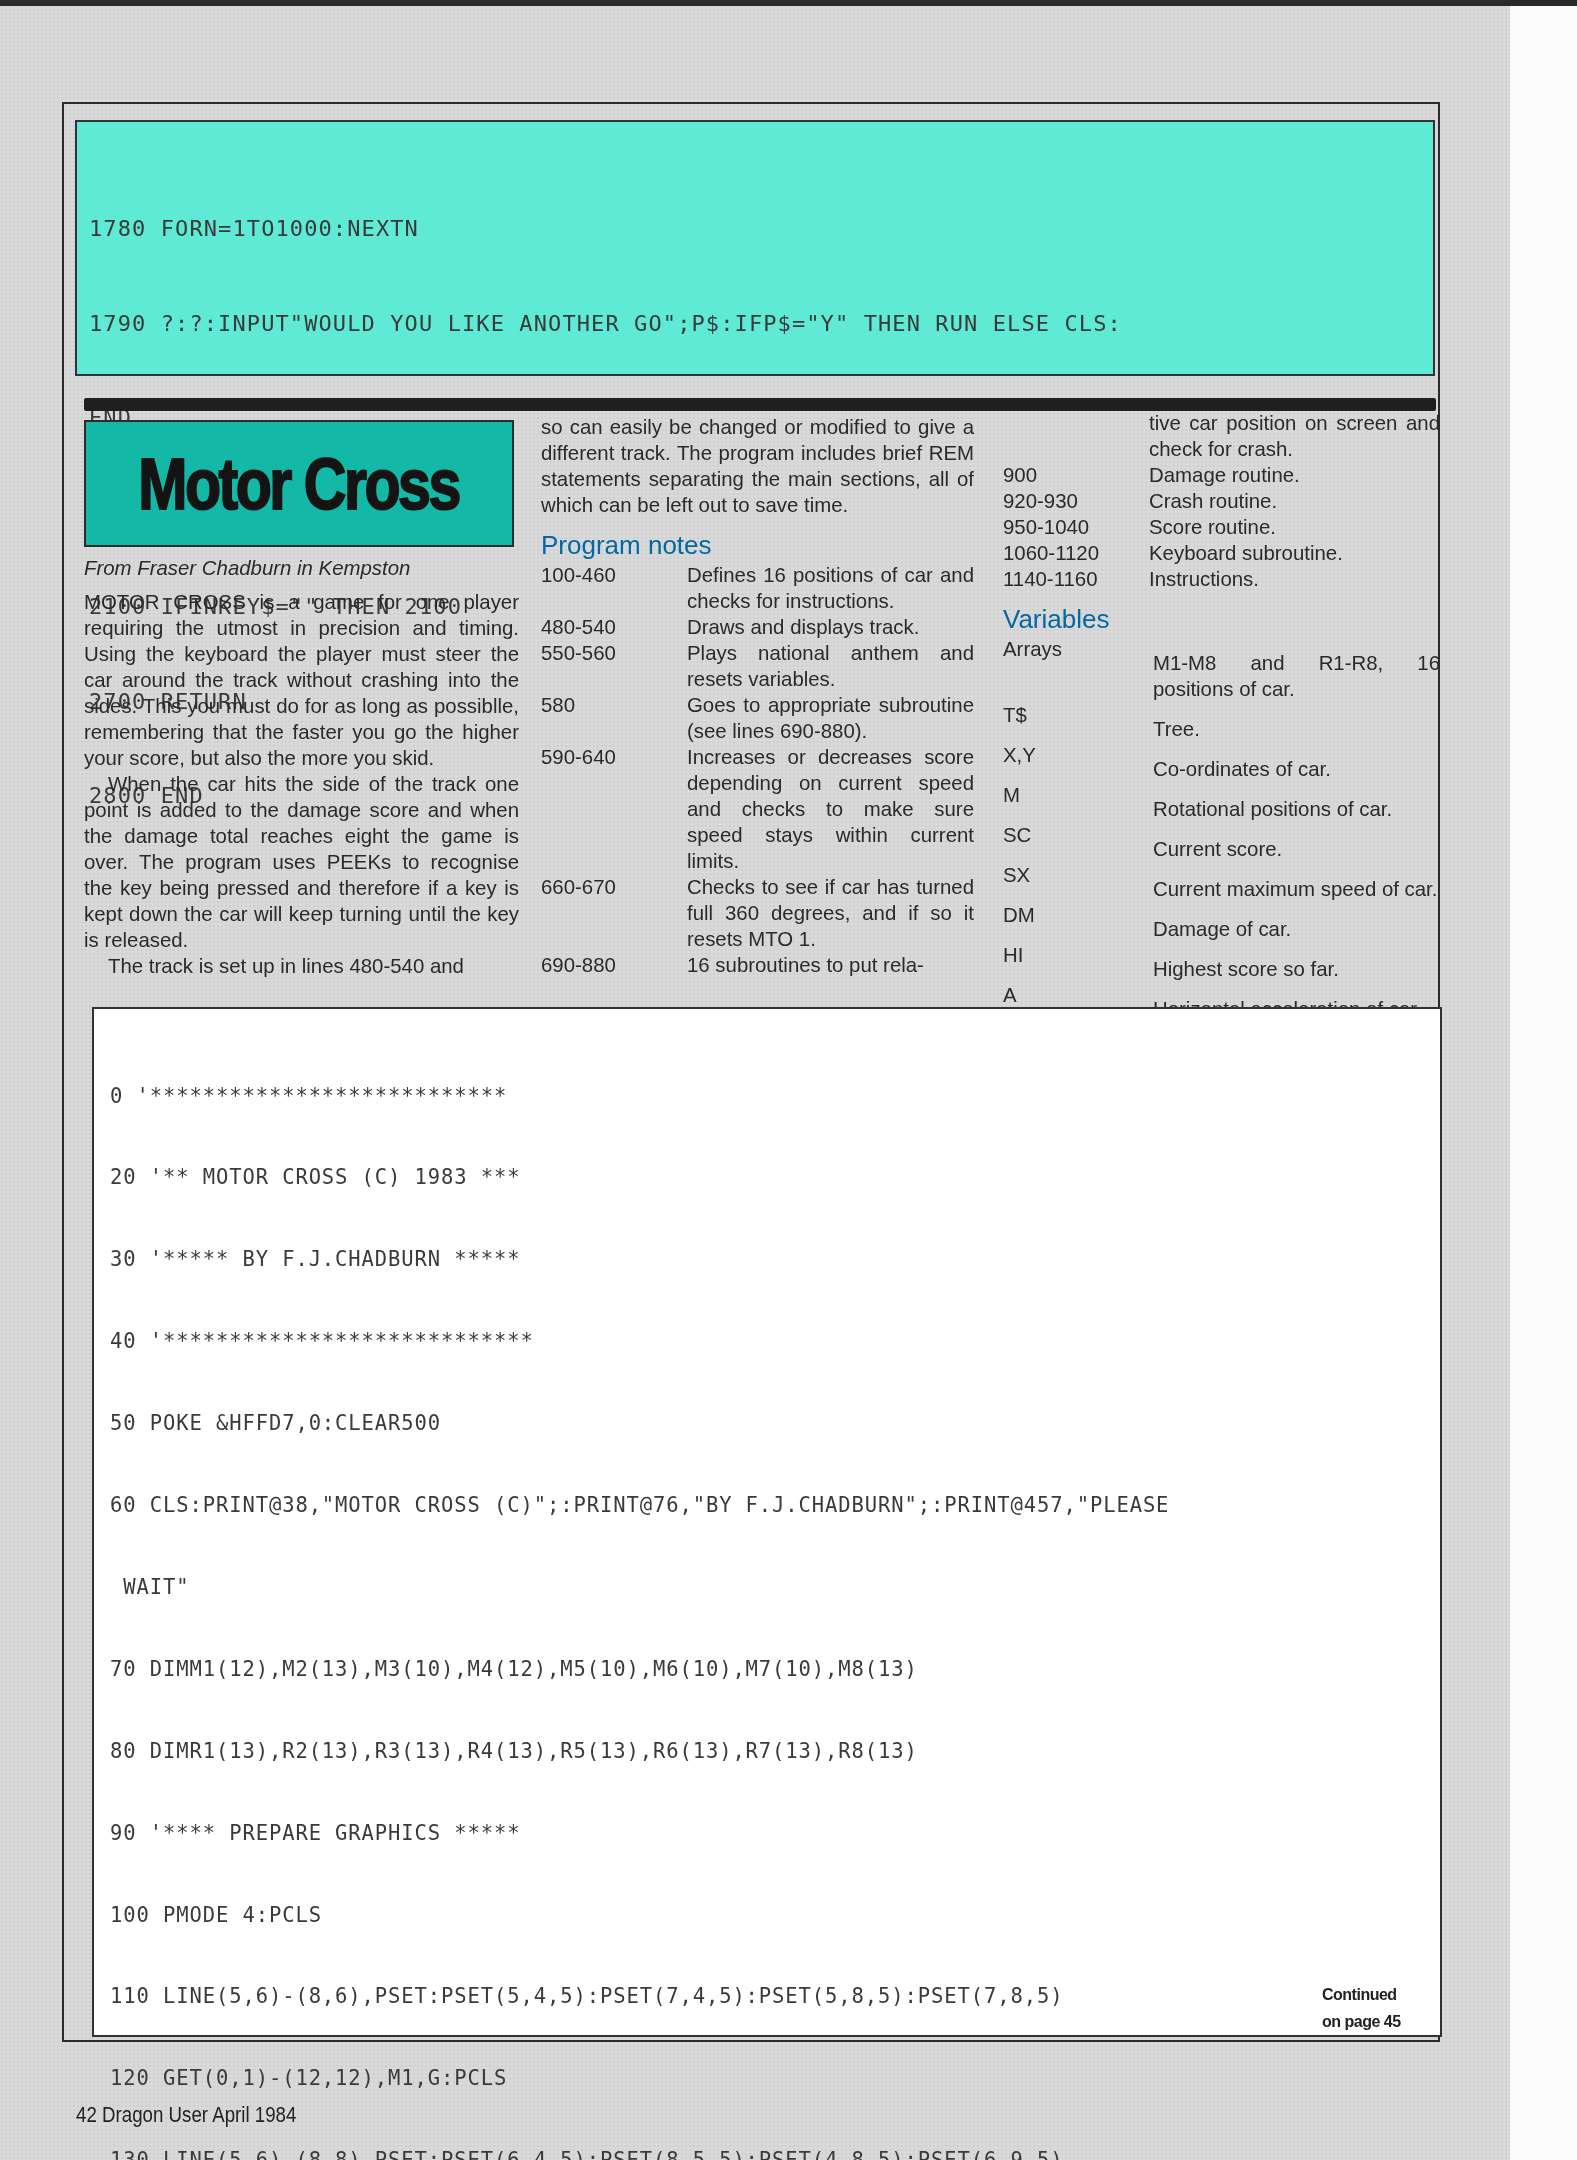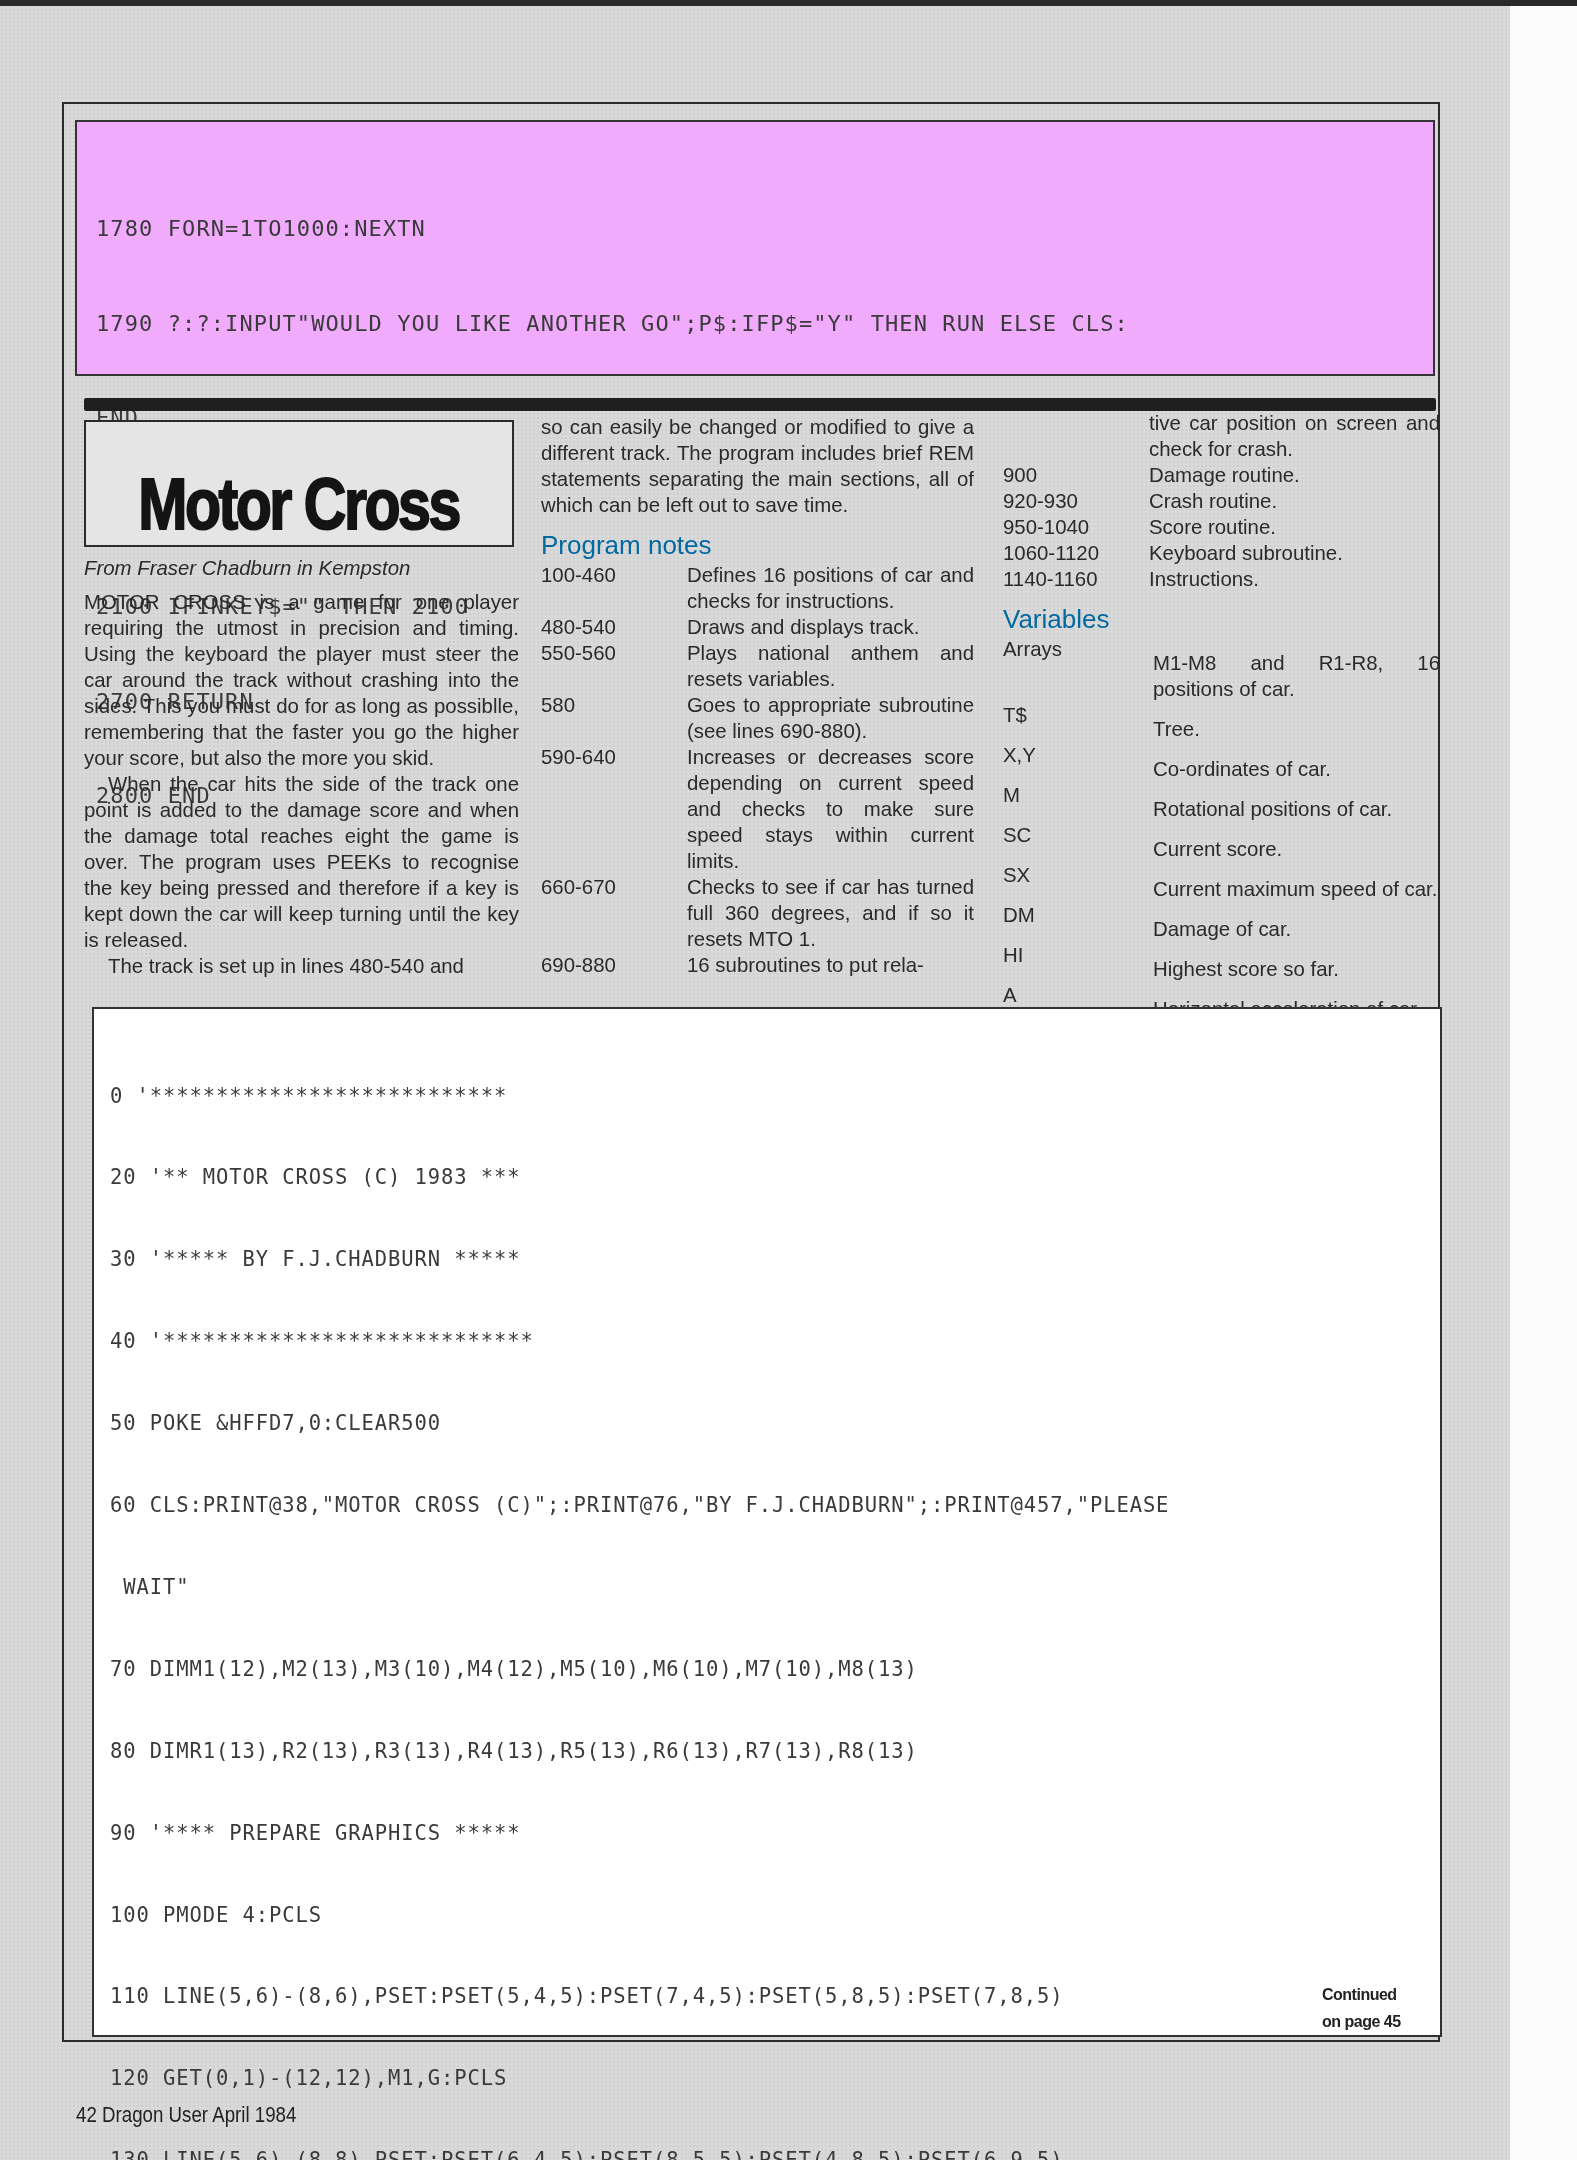--- a/index.html
+++ b/index.html
@@ -20,40 +20,40 @@
 
   
   .outer-frame {
     position: absolute; left: 62px; top: 102px; width: 1378px; height: 1940px;
     border: 2px solid #2b2b2b; box-sizing: border-box;
   }
 
   
   .code-box-top {
     position: absolute; left: 75px; top: 120px; width: 1360px; height: 256px;
-    background: #f0abfc; border: 2px solid #333; box-sizing: border-box;
-    padding: 28px 0 0 19px;
+    background: #5eead4; border: 2px solid #333; box-sizing: border-box;
+    padding: 28px 0 0 12px;
   }
   .code {
     font-family: "DejaVu Sans Mono", monospace;
     font-size: 22px; color: #3a3a3a; letter-spacing: 1.1px;
     white-space: pre; line-height: 31.5px; margin: 0;
   }
   .code-top .line { height: 31.5px; }
 
   .thick-rule {
     position: absolute; left: 84px; top: 398px; width: 1352px; height: 13px;
     background: #1f1f1f; border-radius: 2px;
   }
 
   
   .title-box {
     position: absolute; left: 84px; top: 420px; width: 430px; height: 127px;
-    background: #e5e5e5; border: 2px solid #2b2b2b; box-sizing: border-box;
-    display: flex; align-items: flex-end; justify-content: center;
+    background: #14b8a6; border: 2px solid #2b2b2b; box-sizing: border-box;
+    display: flex; align-items: center; justify-content: center;
   }
   .title-text {
     font-family: "Liberation Sans", sans-serif; font-weight: 900;
     font-size: 72px; letter-spacing: -3px; color: #141414;
     transform: scaleX(0.82); white-space: nowrap;
     -webkit-text-stroke: 2px #141414;
   }
 
   .col { position: absolute; font-size: 20.4px; line-height: 26px; color: #2a2a2a; }
   .col p { margin: 0; text-align: justify; }

